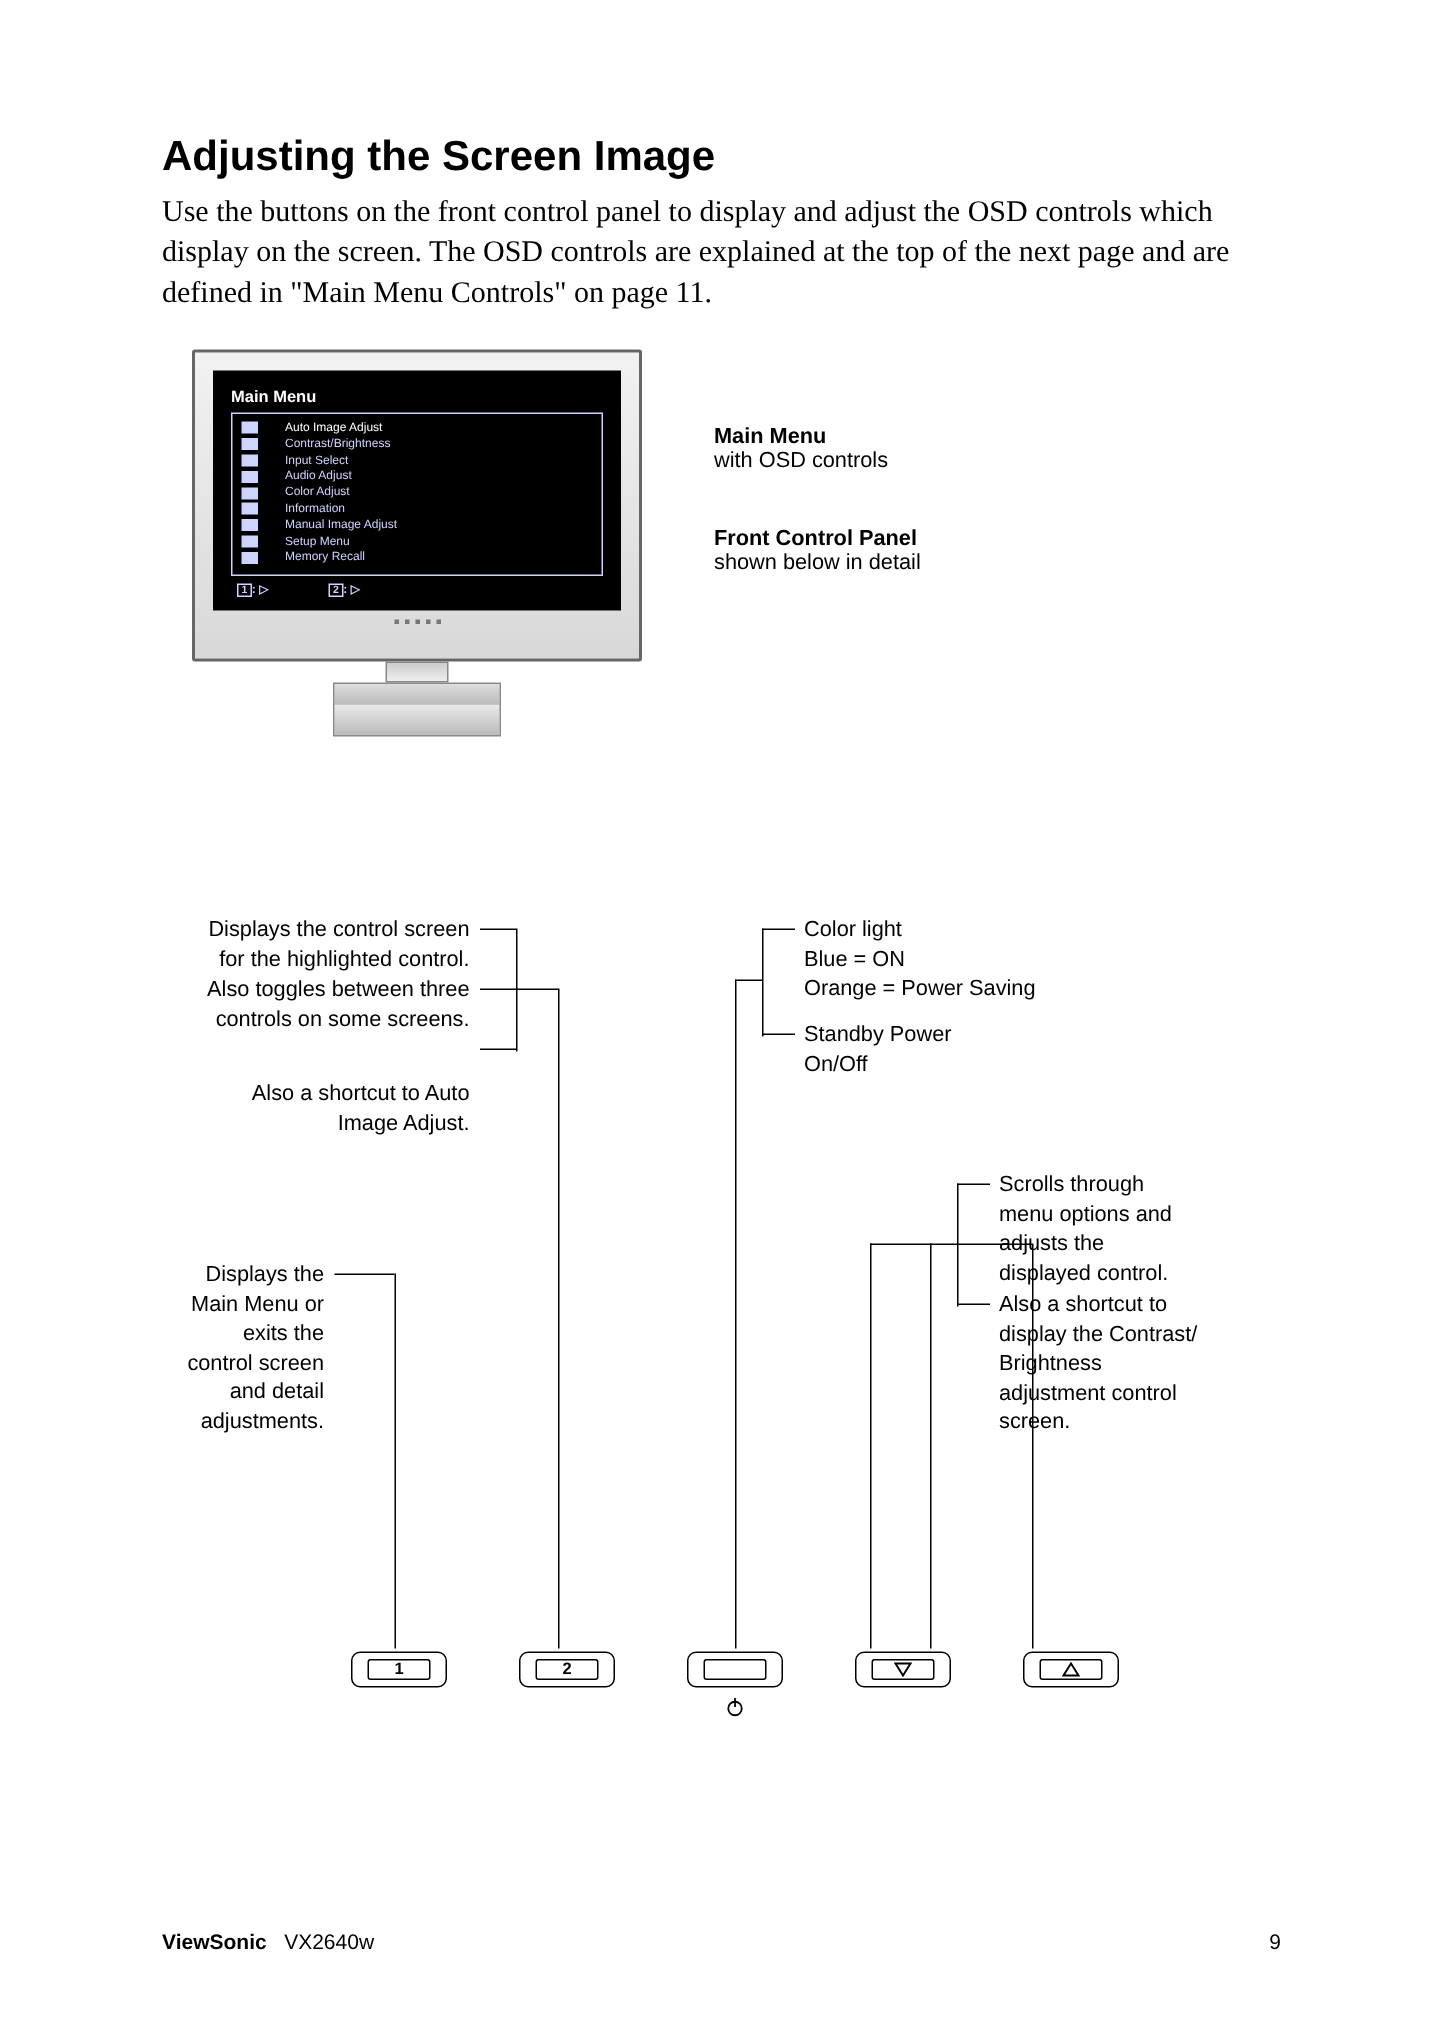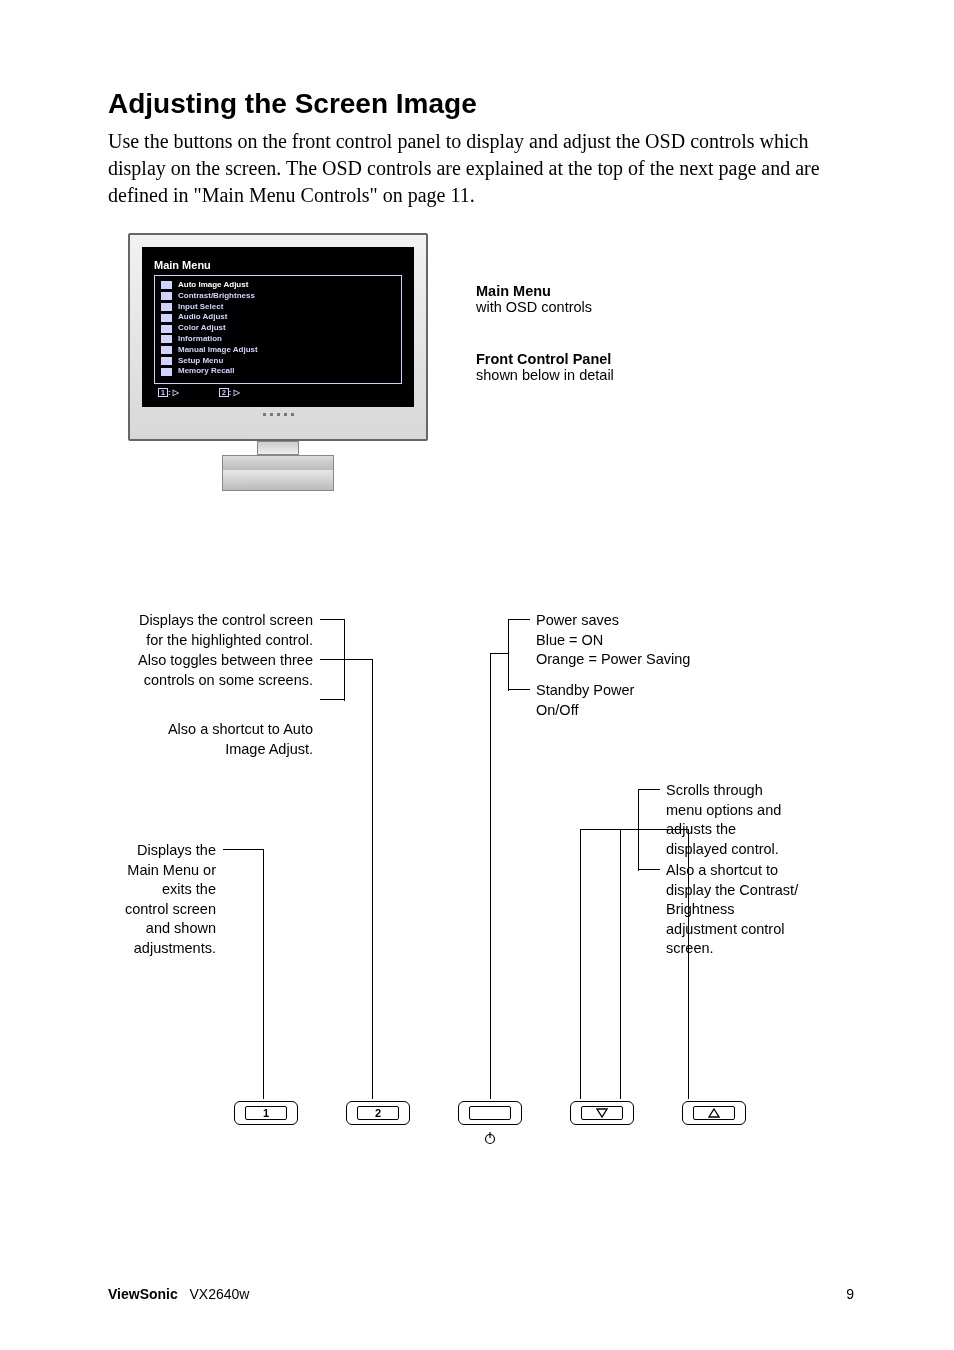--- a/index.html
+++ b/index.html
@@ -58,23 +58,23 @@
     font-weight: bold;
     margin-bottom: 4px;
   }
   .osd-box {
     border: 1px solid #cfd4ff;
     padding: 4px 6px 6px 6px;
   }
   .osd-item {
     display: flex;
     align-items: center;
-    gap: 6px;
+    gap: 18px;
     font-size: 8px;
-    font-weight: bold;
+    font-weight: normal;
     color: #cfd4ff;
     line-height: 1.35;
   }
   .osd-item.highlight { color: #fff; }
   .osd-icon {
     width: 11px;
     height: 8px;
     background: #cfd4ff;
     display: inline-block;
     flex: 0 0 11px;
@@ -277,26 +277,26 @@
     <div class="lf-text right-align" style="top:80px; left:20px; width:185px;margin-top:29px;">
       <span>Also a shortcut to Auto</span><br>
       <span>Image Adjust.</span>
     </div>
 
     <div class="lf-text right-align" style="top:230px; left:0; width:108px;">
       <span>Displays the</span><br>
       <span>Main Menu or</span><br>
       <span>exits the</span><br>
       <span>control screen</span><br>
-      <span>and shown</span><br>
+      <span>and detail</span><br>
       <span>adjustments.</span>
     </div>
 
     <div class="lf-text" style="top:0; left:428px;">
-      <span>Power saves</span><br>
+      <span>Color light</span><br>
       <span>Blue = ON</span><br>
       <span>Orange = Power Saving</span>
     </div>
     <div class="lf-text" style="top:70px; left:428px;">
       <span>Standby Power</span><br>
       <span>On/Off</span>
     </div>
 
     <div class="lf-text" style="top:170px; left:558px;">
       <span>Scrolls through</span><br>

